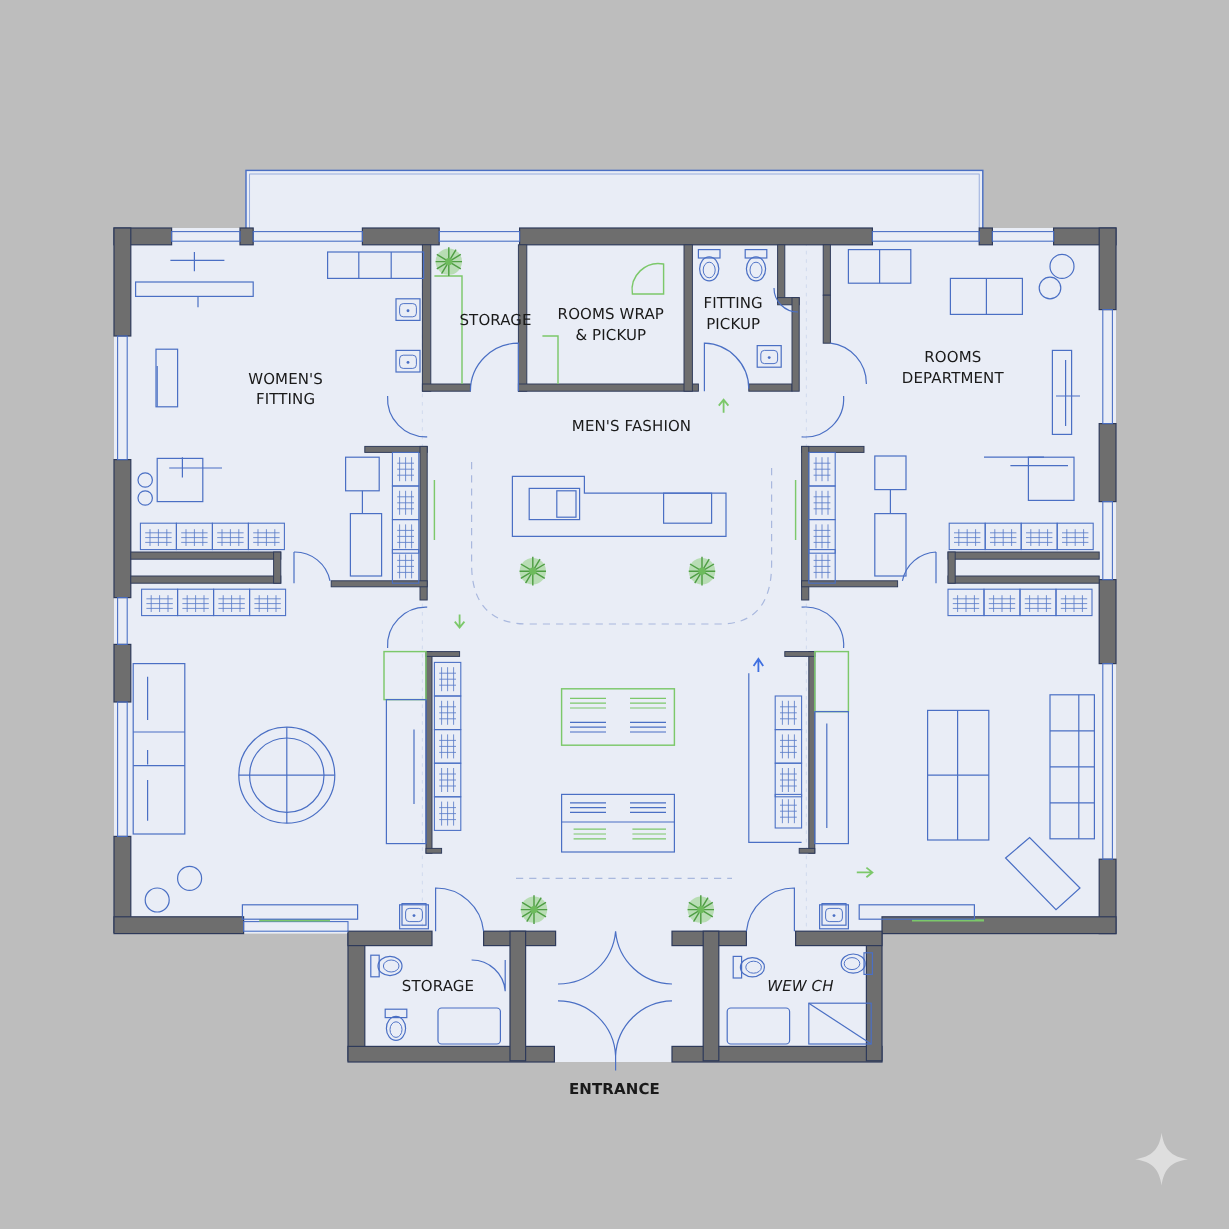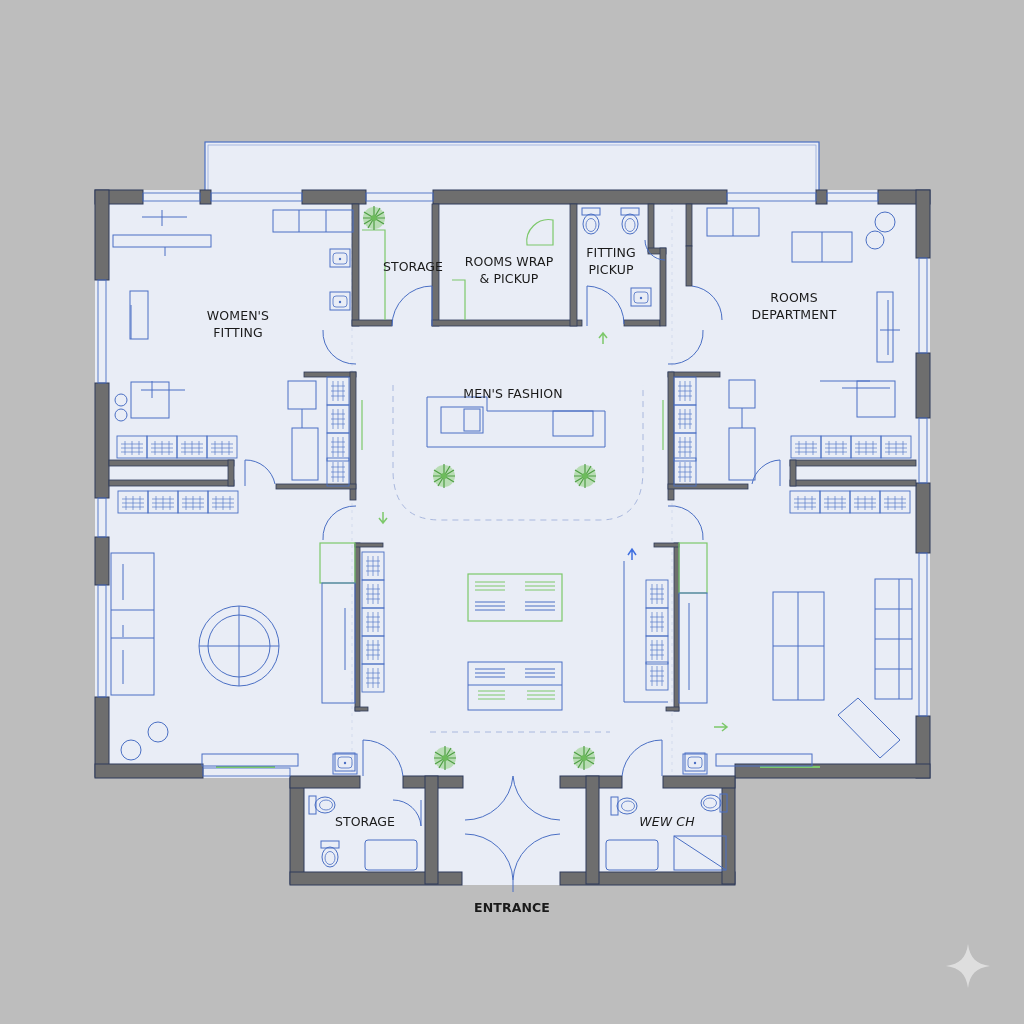--- a/index.html
+++ b/index.html
@@ -333,21 +333,21 @@
   <div>&amp; PICKUP</div>
 </div>
 <div class="room-label" style="left:578px;top:244px;width:66px;">
   <div>FITTING</div>
   <div>PICKUP</div>
 </div>
 <div class="room-label" style="left:736px;top:289px;width:116px;">
   <div>ROOMS</div>
   <div>DEPARTMENT</div>
 </div>
-<div class="room-label" style="left:450px;top:385px;width:126px;">
+<div class="room-label" style="left:450px;top:346px;width:126px;text-align:right;">
   <div>MEN'S FASHION</div>
 </div>
 <div class="room-label" style="left:332px;top:813px;width:66px;">
   <div>STORAGE</div>
 </div>
 <div class="room-label" style="left:634px;top:813px;width:66px;font-style:italic;">
   <div>WEW CH</div>
 </div>
 <div class="room-label" style="left:462px;top:899px;width:100px;font-weight:bold;">
   <div>ENTRANCE</div>

